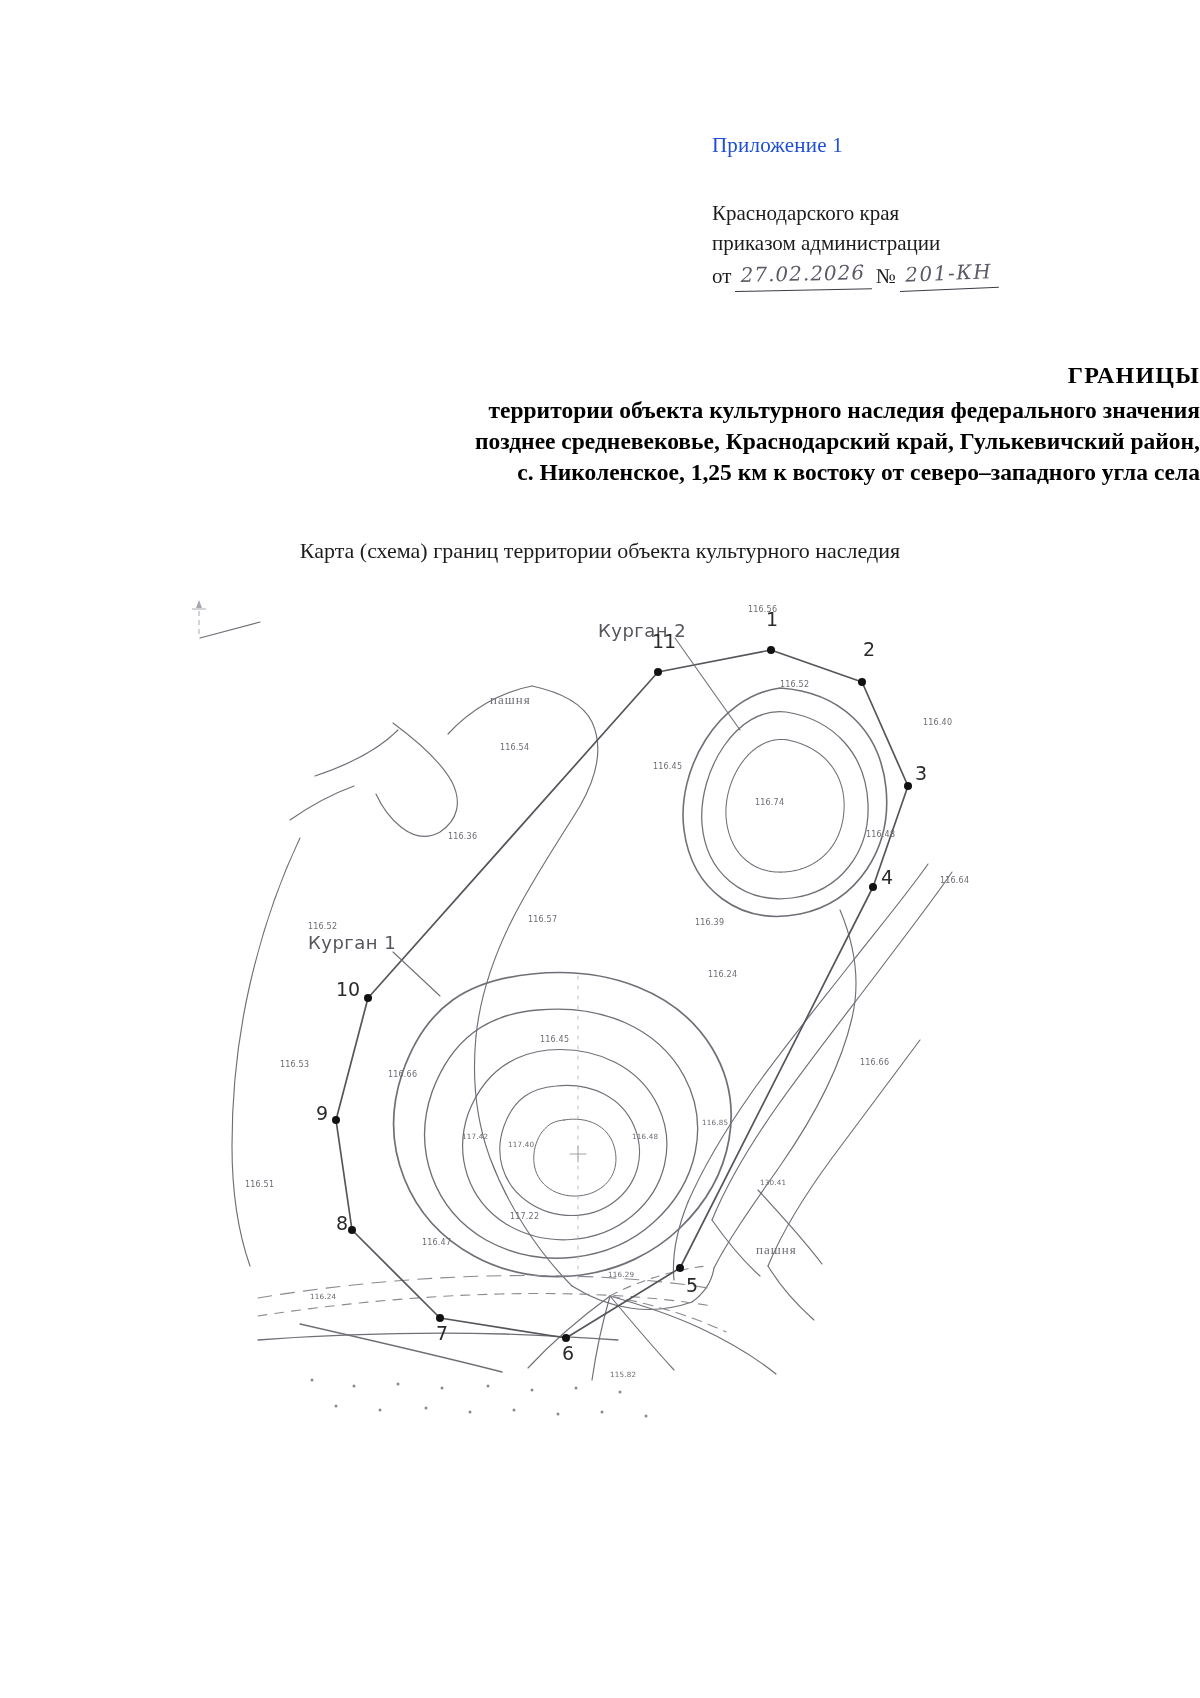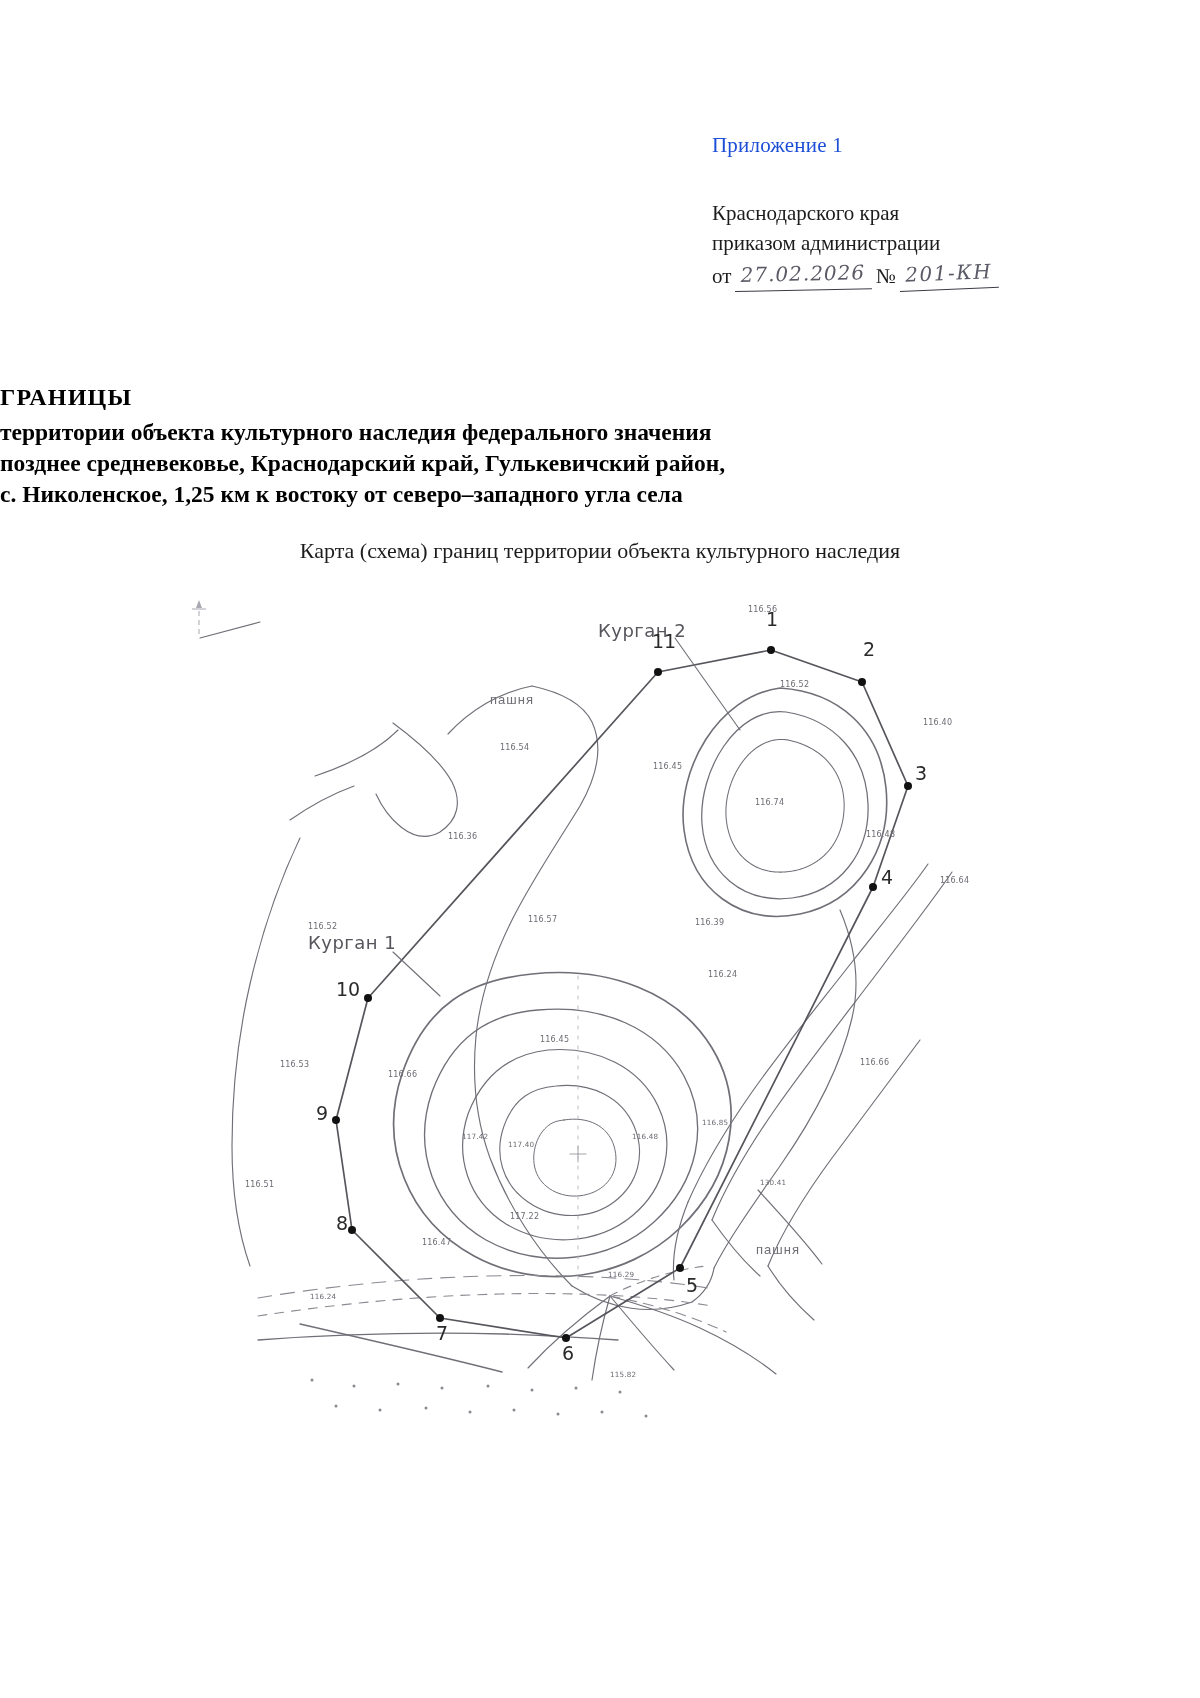--- a/index.html
+++ b/index.html
@@ -13,35 +13,35 @@
   .hdr .approved .caps{letter-spacing:.6px;}
   .datrow{margin-top:2px;font-size:21px;display:flex;align-items:center;gap:4px;white-space:nowrap;}
   .datrow .lbl{color:#1c1c1c;}
   .hw{font-family:"DejaVu Serif",serif;font-style:italic;font-size:20px;color:#5a5a66;
       border-bottom:1px solid #3b3b46;padding:0 6px 1px 6px;letter-spacing:1px;
       transform:rotate(-1.2deg);transform-origin:left bottom;}
   .hw.num{transform:rotate(-2.4deg);letter-spacing:1.5px;}
   .nosign{font-size:21px;color:#1c1c1c;padding-bottom:1px;}
 
   
-  .titleblock{position:absolute;left:0;top:384px;width:1200px;text-align:left;}
+  .titleblock{position:absolute;left:0;top:362px;width:1200px;text-align:right;}
   .t-main{font-size:24px;font-weight:bold;letter-spacing:1.2px;color:#000;}
   .t-lines{margin-top:6px;font-size:23.5px;font-weight:bold;line-height:31px;color:#000;}
   .t-lines div{white-space:nowrap;}
   .subtitle{position:absolute;left:0;top:538px;width:1200px;text-align:center;font-size:22px;color:#1c1c1c;}
 
   
   .map{position:absolute;left:140px;top:580px;width:920px;height:900px;}
   .map svg{display:block;}
   .mlabel{position:absolute;font-family:"DejaVu Sans",sans-serif;color:#6b6b73;white-space:nowrap;}
   .elev{font-size:8px;letter-spacing:.2px;}
   .elev.tiny{font-size:7.2px;}
   .ptnum{position:absolute;font-family:"DejaVu Sans",sans-serif;font-size:19px;color:#2a2a2a;}
   .kurgan{position:absolute;font-family:"DejaVu Sans",sans-serif;font-size:18px;color:#55555c;letter-spacing:.5px;}
-  .pashnya{position:absolute;font-family:Liberation Sans, sans-serif;font-size:13px;color:#6e6e76;letter-spacing:1px;}
+  .pashnya{position:absolute;font-family:Liberation Serif, serif;font-size:13px;color:#6e6e76;letter-spacing:1px;}
   .compass{position:absolute;left:48px;top:18px;font-family:"DejaVu Sans",sans-serif;font-size:11px;color:#9a9aa2;}
 </style>
 </head>
 <body>
 
 <div class="page">
 
   <div class="hdr">
     <div class="appendix">Приложение 1</div>
     <div class="approved">

